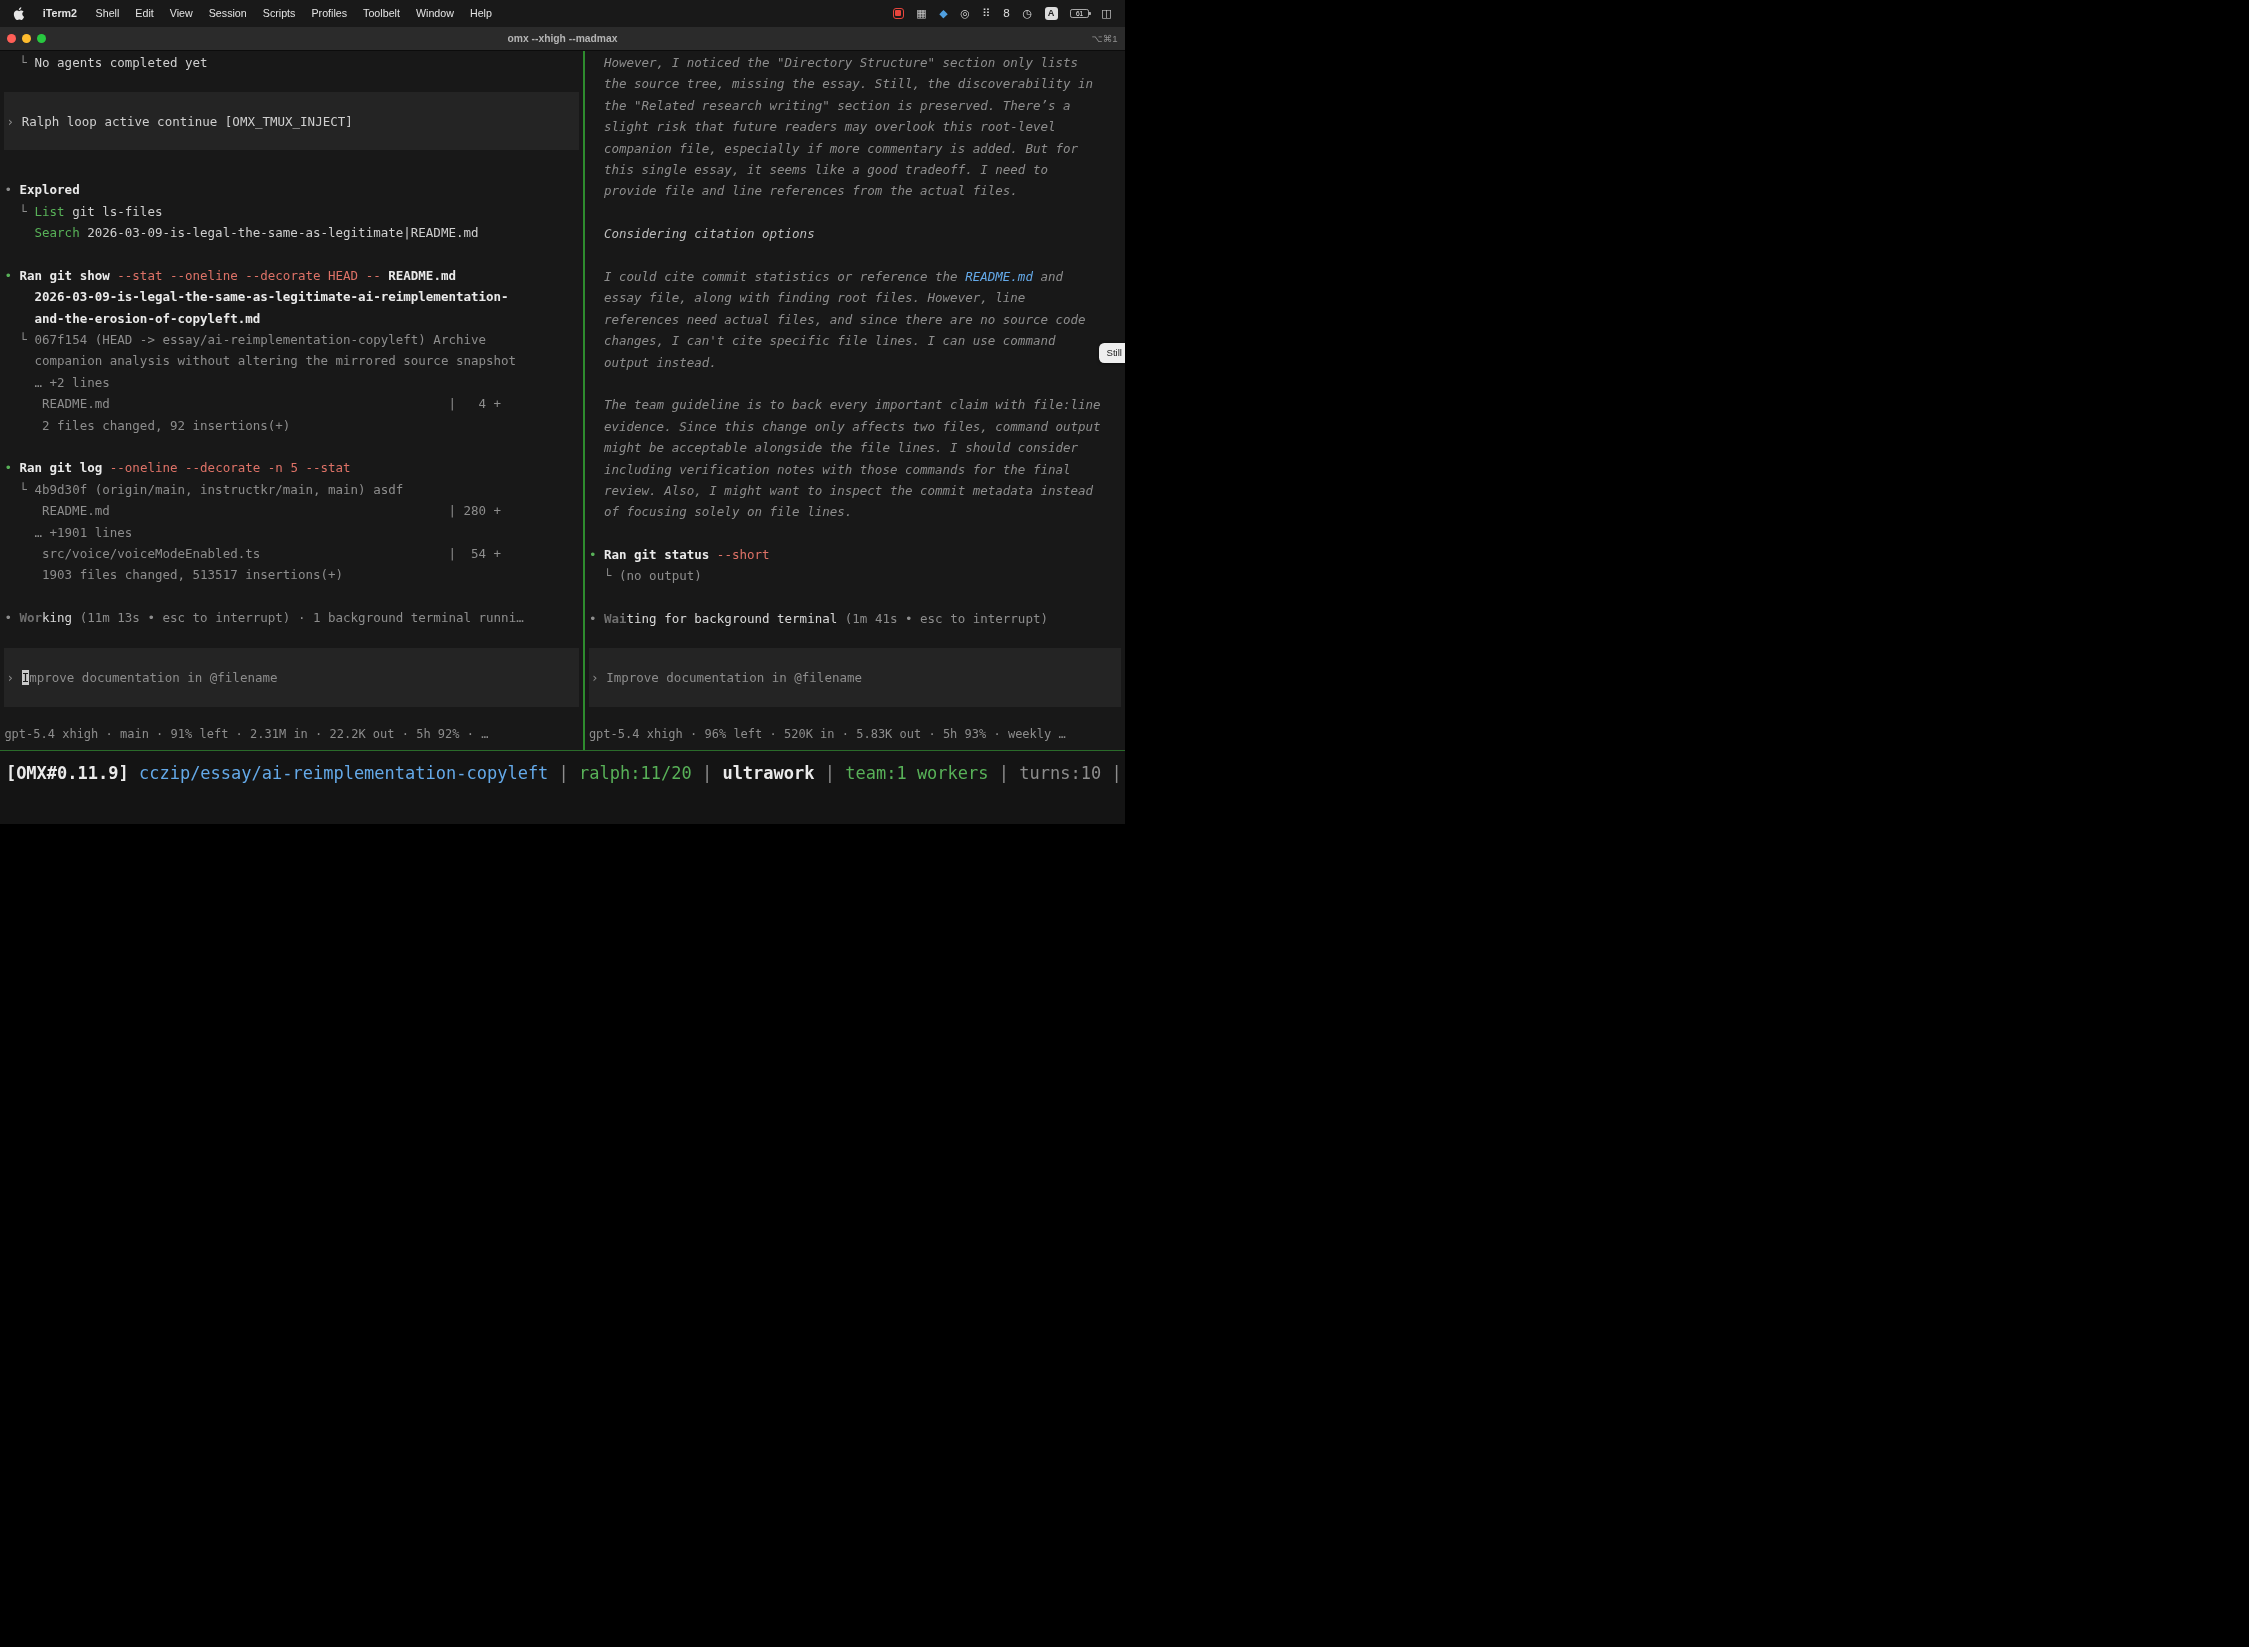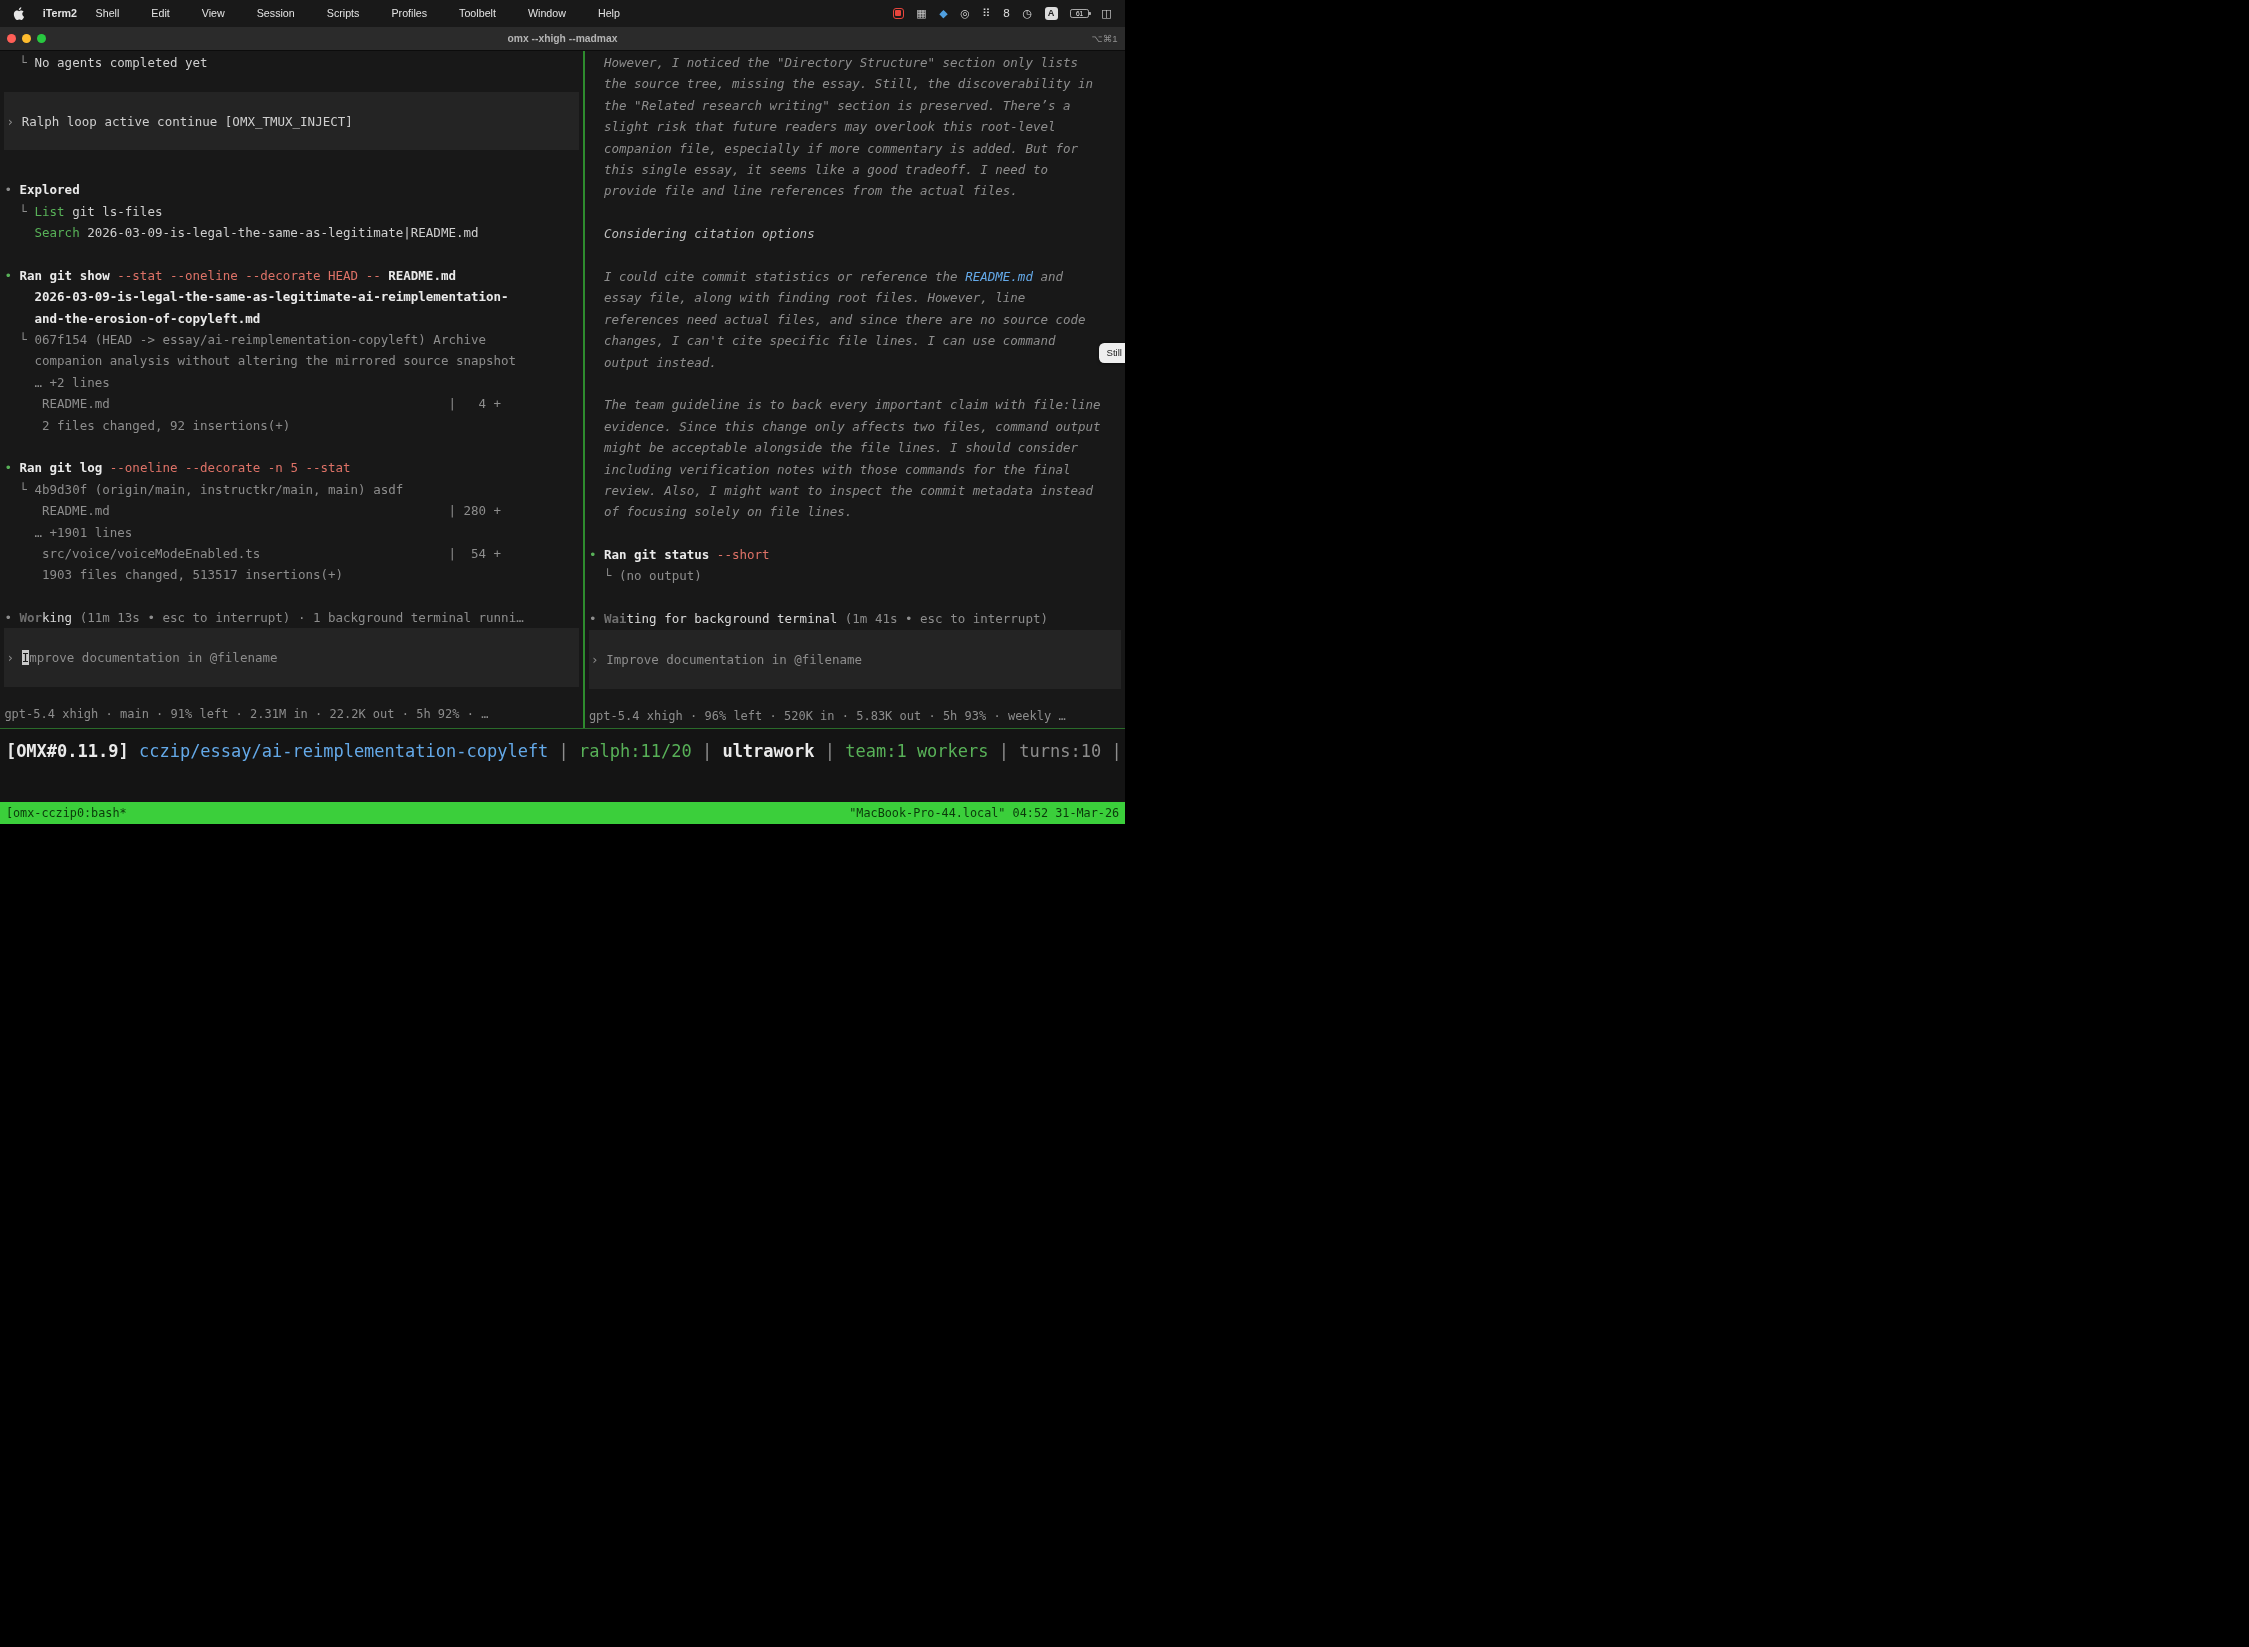--- a/index.html
+++ b/index.html
@@ -7,21 +7,21 @@
   .screen{width:1125px;height:824px;display:flex;flex-direction:column;position:relative;
           font-family:"DejaVu Sans Mono","Liberation Mono",monospace;background:#181818}
 
   
   .menubar{height:26.6px;background:#191919;display:flex;justify-content:space-between;
            padding:0 13.3px;font-family:"Liberation Sans","DejaVu Sans",sans-serif;color:#e3e3e3;
            font-size:10.7px;flex:0 0 auto}
   .menubar-left{display:flex;align-items:center;gap:18.5px}
   .menu-item{cursor:default}
   .menu-item.app{font-weight:bold}
-  #menus{display:flex;gap:32px}
+  #menus{display:flex;gap:16px}
   .menubar-right{display:flex;align-items:center;gap:12.5px}
   .mb-icon{font-size:11px;color:#d8d8d8;font-family:"DejaVu Sans",sans-serif;line-height:1}
   .rec{width:11px;height:11px;border:1.5px solid #e8453c;border-radius:3px;position:relative;display:inline-block}
   .rec::after{content:"";position:absolute;inset:1.5px;background:#e8453c;border-radius:1.1px}
   .keybox{width:13.3px;height:13.3px;background:#dcdcdc;color:#222;border-radius:3px;display:inline-flex;
           align-items:center;justify-content:center;font-size:9.2px;font-weight:bold;
           font-family:"Liberation Sans",sans-serif}
   .battery{width:18.5px;height:9.6px;border:0.7px solid #a8a8a8;border-radius:2.2px;display:inline-flex;
            align-items:center;justify-content:center;font-size:6.6px;color:#eee;position:relative;
            font-family:"Liberation Sans",sans-serif}
@@ -194,21 +194,17 @@
       </div>
       <div class="pane-status">gpt-5.4 xhigh · 96% left · 520K in · 5.83K out · 5h 93% · weekly …</div>
     </div>
 
   </div>
 
   <div class="omx-strip">
     <div class="omx-bar" id="omx-bar"><span class="b">[OMX#0.11.9] </span><span class="bl">cczip/essay/ai-reimplementation-copyleft</span><span class="d"> | </span><span class="g">ralph:11/20</span><span class="d"> | </span><span class="b">ultrawork</span><span class="d"> | </span><span class="g">team:1 workers</span><span class="d"> | </span><span class="d">turns:10</span><span class="d"> | </span><span class="d">session:12m</span><span class="d"> | </span><span class="d">last:5m ago</span></div>
   </div>
 
-  <div class="tmux-bar">
-    <span>[omx-cczip0:bash*</span>
-    <span>"MacBook-Pro-44.local" 04:52 31-Mar-26</span>
-  </div>
 
   <div class="tooltip">Still</div>
 
 </div>
 
 
 </body></html>

